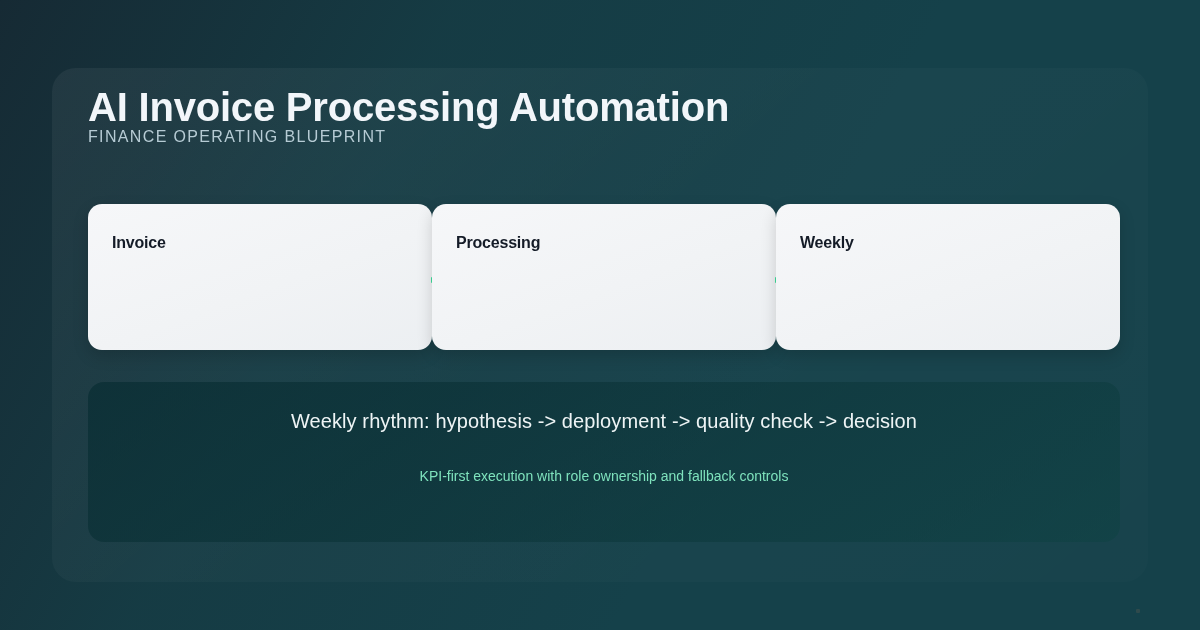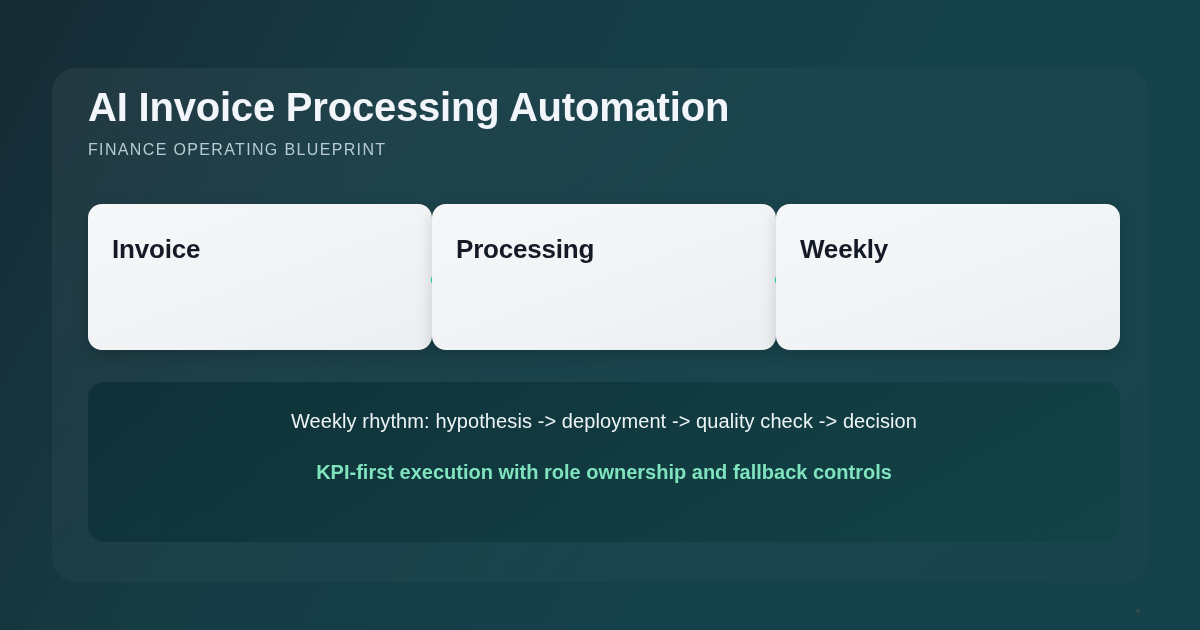--- a/index.html
+++ b/index.html
@@ -47,21 +47,21 @@
   #header { position:absolute; left:36px; top:18px; }
   #title {
     font-size:40px;
     font-weight:bold;
     color:#f2f6fa;
     letter-spacing:-0.2px;
     line-height:1.05;
     white-space:nowrap;
   }
   #subtitle {
-    margin-top:13px;
+    margin-top:0;
     font-size:16px;
     font-weight:normal;
     color:#b6cbd4;
     letter-spacing:1.35px;
     white-space:nowrap;
   }
 
   
   #cards {
     position:absolute;
@@ -73,21 +73,21 @@
   .card {
     position:relative;
     flex:1 1 0;
     background:linear-gradient(160deg,#f6f7f9 0%,#f1f3f5 55%,#eceff2 100%);
     border-radius:14px;
     box-shadow:0 6px 16px rgba(0,0,0,0.16);
     padding:30px 24px 0 24px;
   }
   .card + .card { }
   .card-label {
-    font-size:26px;
+    font-size:16px;
     font-weight:bold;
     color:#131a २६;
     color:#141b27;
     letter-spacing:-0.2px;
     white-space:nowrap;
   }
   
   .connector {
     position:absolute;
     right:-25px;
@@ -110,23 +110,23 @@
     text-align:center;
   }
   #note-primary {
     font-size:20px;
     font-weight:normal;
     color:#eef4f5;
     letter-spacing:0.1px;
     white-space:nowrap;
   }
   #note-secondary {
-    margin-top:28px;
-    font-size:20px;
-    font-weight:bold;
+    margin-top:35px;
+    font-size:14px;
+    font-weight:normal;
     color:#7fe3bd;
     white-space:nowrap;
   }
 
   
   #corner-dot {
     position:absolute;
     left:1136px; top:609px;
     width:4px; height:4px;
     background:#2f4a4c;

